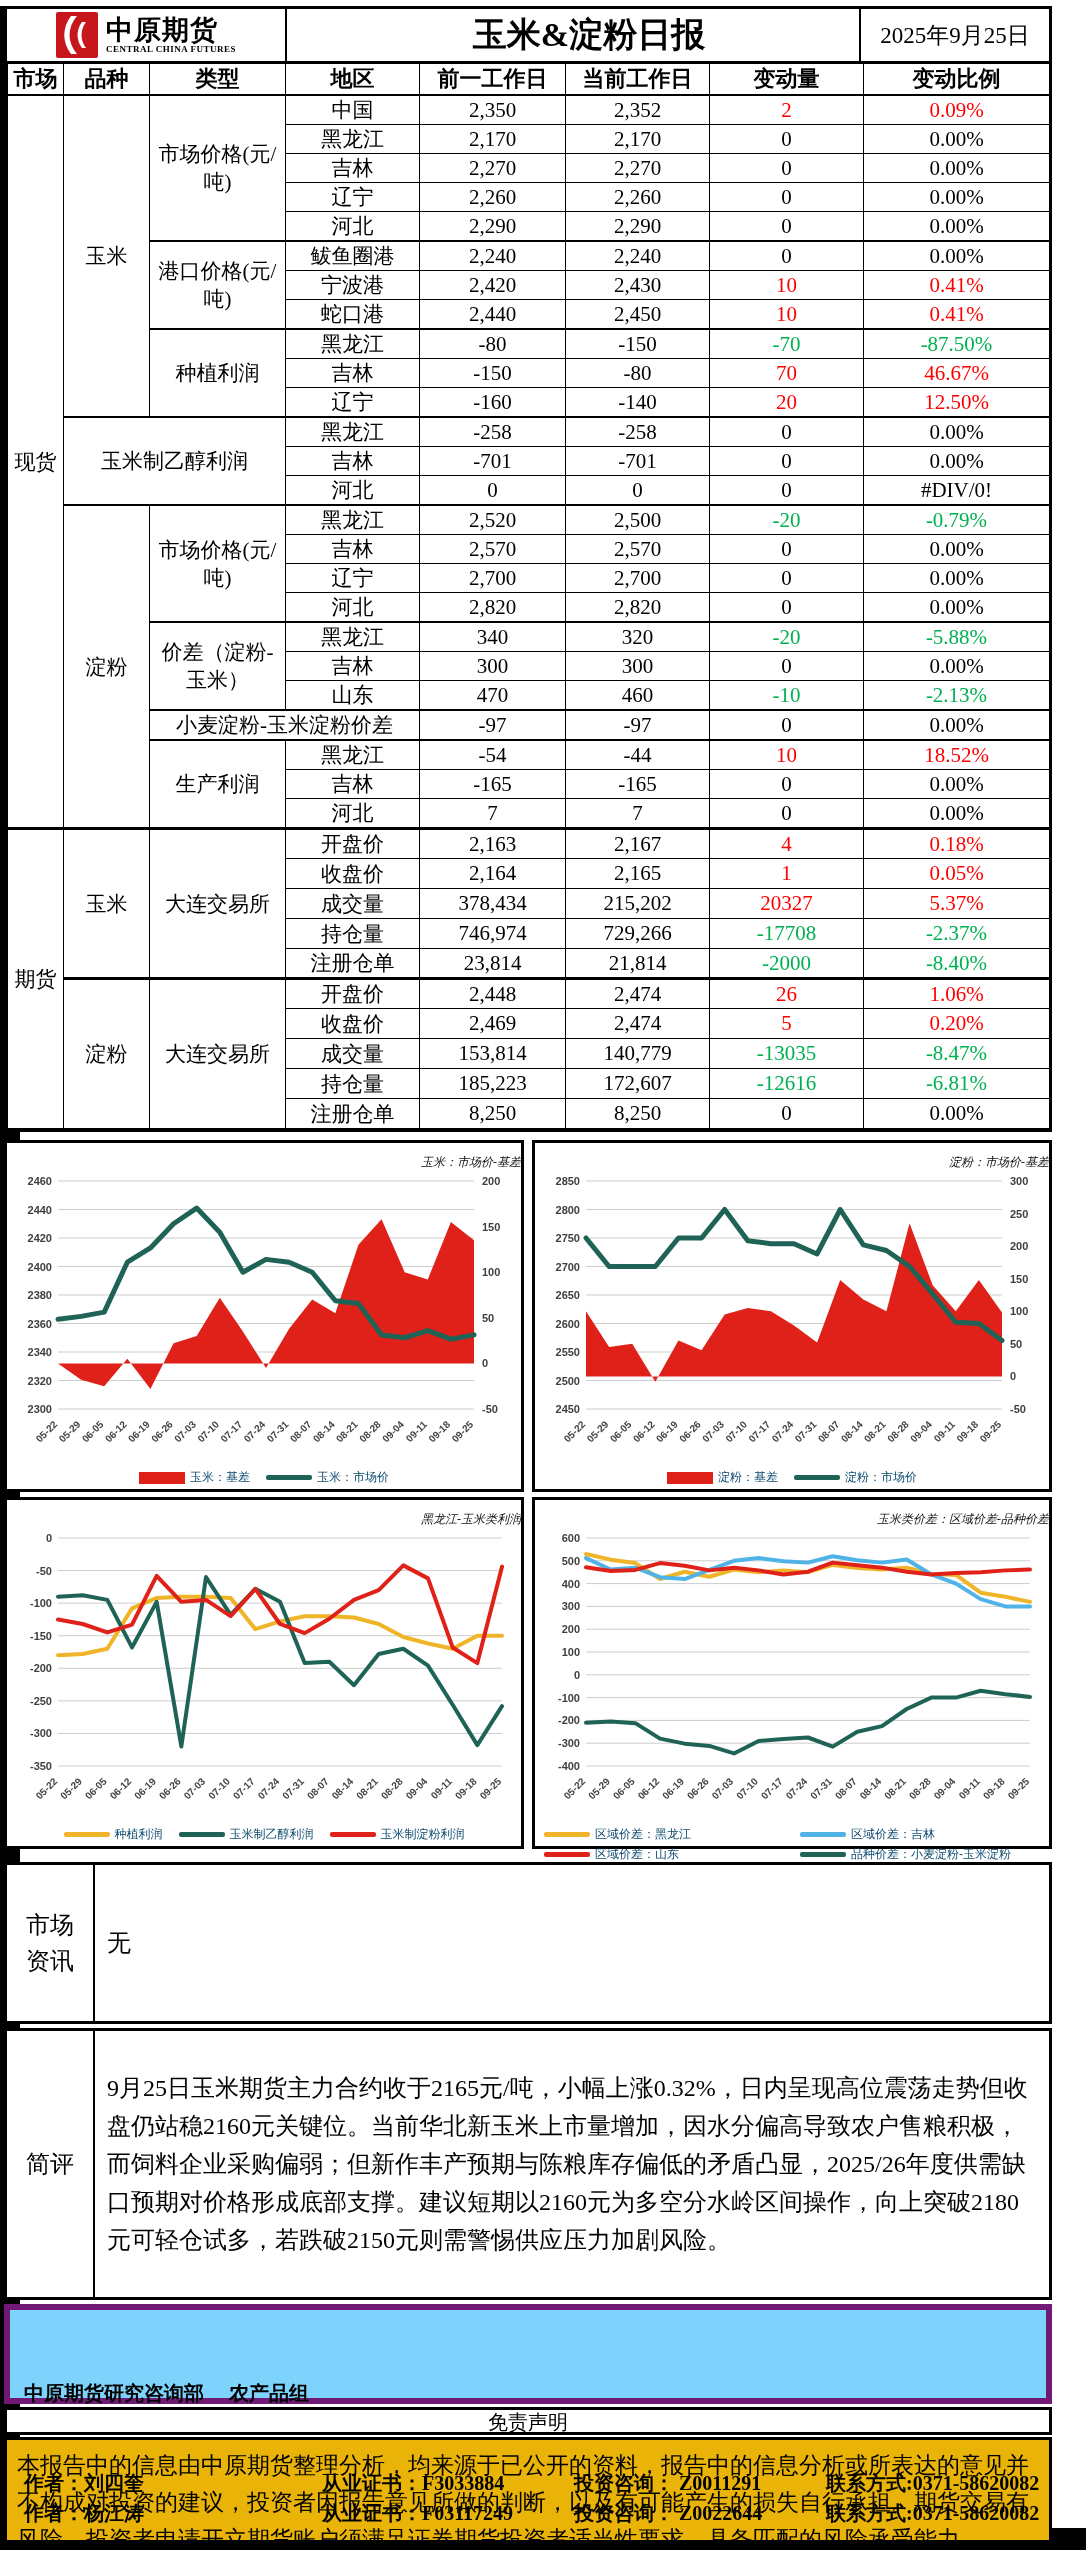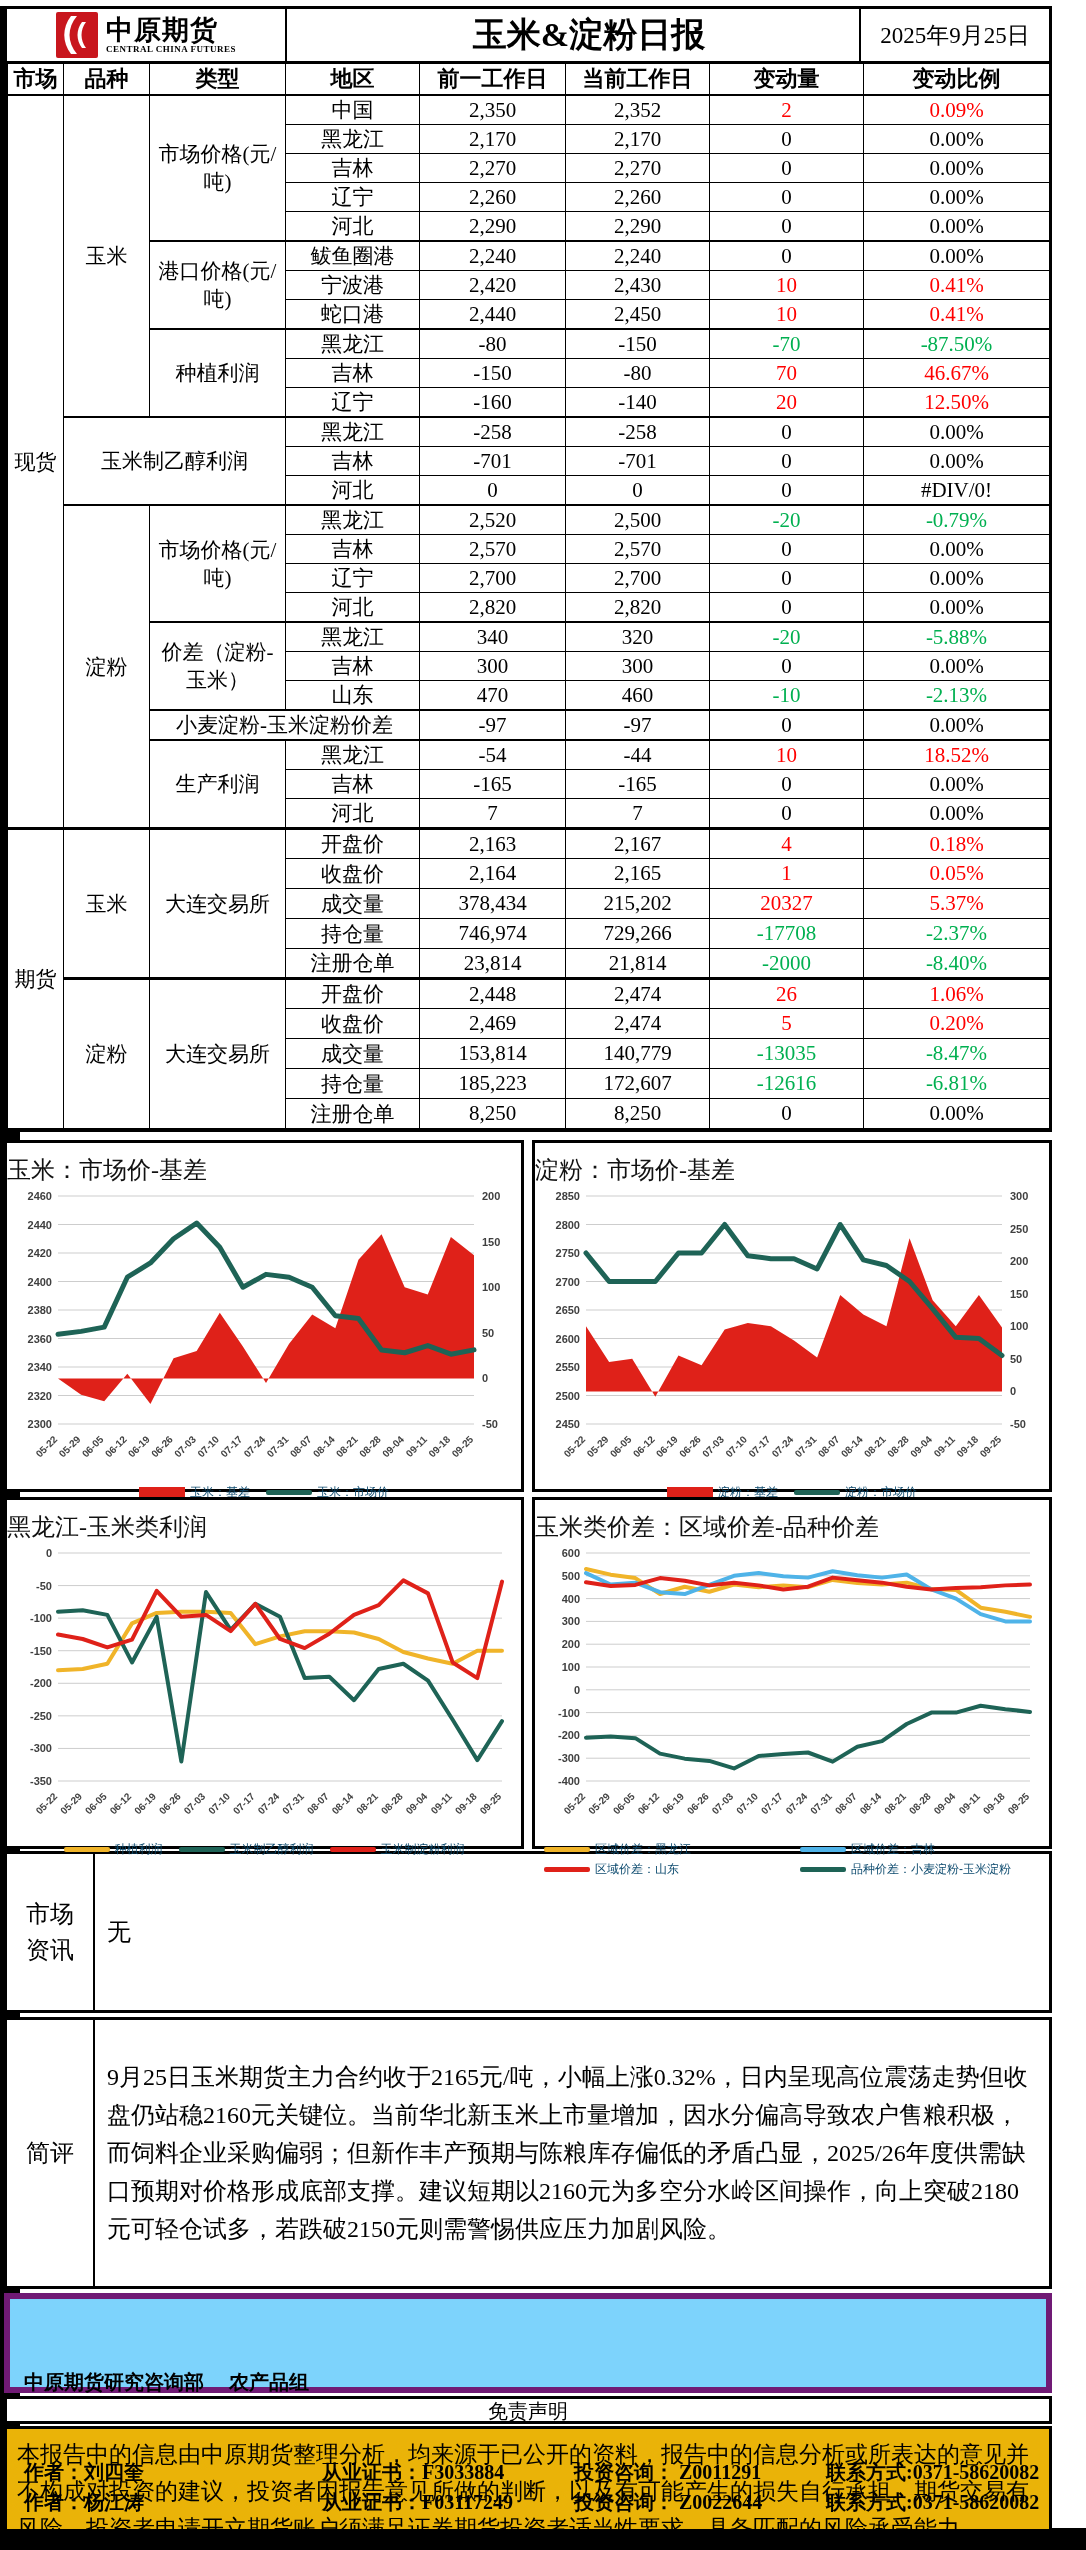--- a/index.html
+++ b/index.html
@@ -25,31 +25,31 @@
   table.main tr.s1 > td { border-top:2px solid #000; }
   table.main tr.s2 > td { border-top:3px solid #000; }
   table.main tr.f td { height:30px; }
   td.c-r { color:#FF0000; }
   td.c-g { color:#00B050; }
   td.mkt { font-size:22px; }
 
   
   .charts { margin-top:8px; display:flex; flex-wrap:wrap; justify-content:space-between; row-gap:5px; }
   .chart-box { width:520px; height:352px; border:3px solid #000; background:#fff; padding:2px 0; }
-  .c-title { text-align:left; font-size:24px; padding:9px 0 0; color:#111; }
+  .c-title { text-align:right; font-size:12px; padding:9px 0 0; color:#111;font-style:italic; }
   .c-svg { display:flex; justify-content:center; }
   .c-legend { display:flex; justify-content:center; align-items:center; gap:16px; flex-wrap:wrap;
               font-family:"Liberation Sans", sans-serif; font-size:12px; color:#0c4a6e; }
   .c-legend.wide { display:grid; grid-template-columns:240px 240px; justify-content:center; row-gap:3px; }
   .legend-item { display:flex; align-items:center; gap:5px; }
   .sw-area { width:46px; height:12px; display:inline-block; }
   .sw-line { width:46px; height:5px; border-radius:2px; display:inline-block; }
 
   
-  .info-box { margin-top:2px; border:3px solid #000; background:#fff; display:flex; }
+  .info-box { margin-top:13px; border:3px solid #000; background:#fff; display:flex; }
   .ib-mkt { height:162px; }
   .ib-cmt { height:272px; margin-top:4px; }
   .info-label { width:88px; border-right:2px solid #000; display:flex; align-items:center; justify-content:center;
                 font-size:24px; line-height:1.5; text-align:center; }
   .info-label .inner { width:52px; }
   .info-value { flex:1; display:flex; align-items:center; font-size:24px; padding:0 12px; line-height:38px; }
 
   .footer-box { margin-top:4px; border:6px solid #701a75; background:#7dd3fc; height:100px; padding:8px 14px;
                 font-size:20px; font-weight:bold; line-height:30px; white-space:pre; }
   .f-row span { display:inline-block; }

